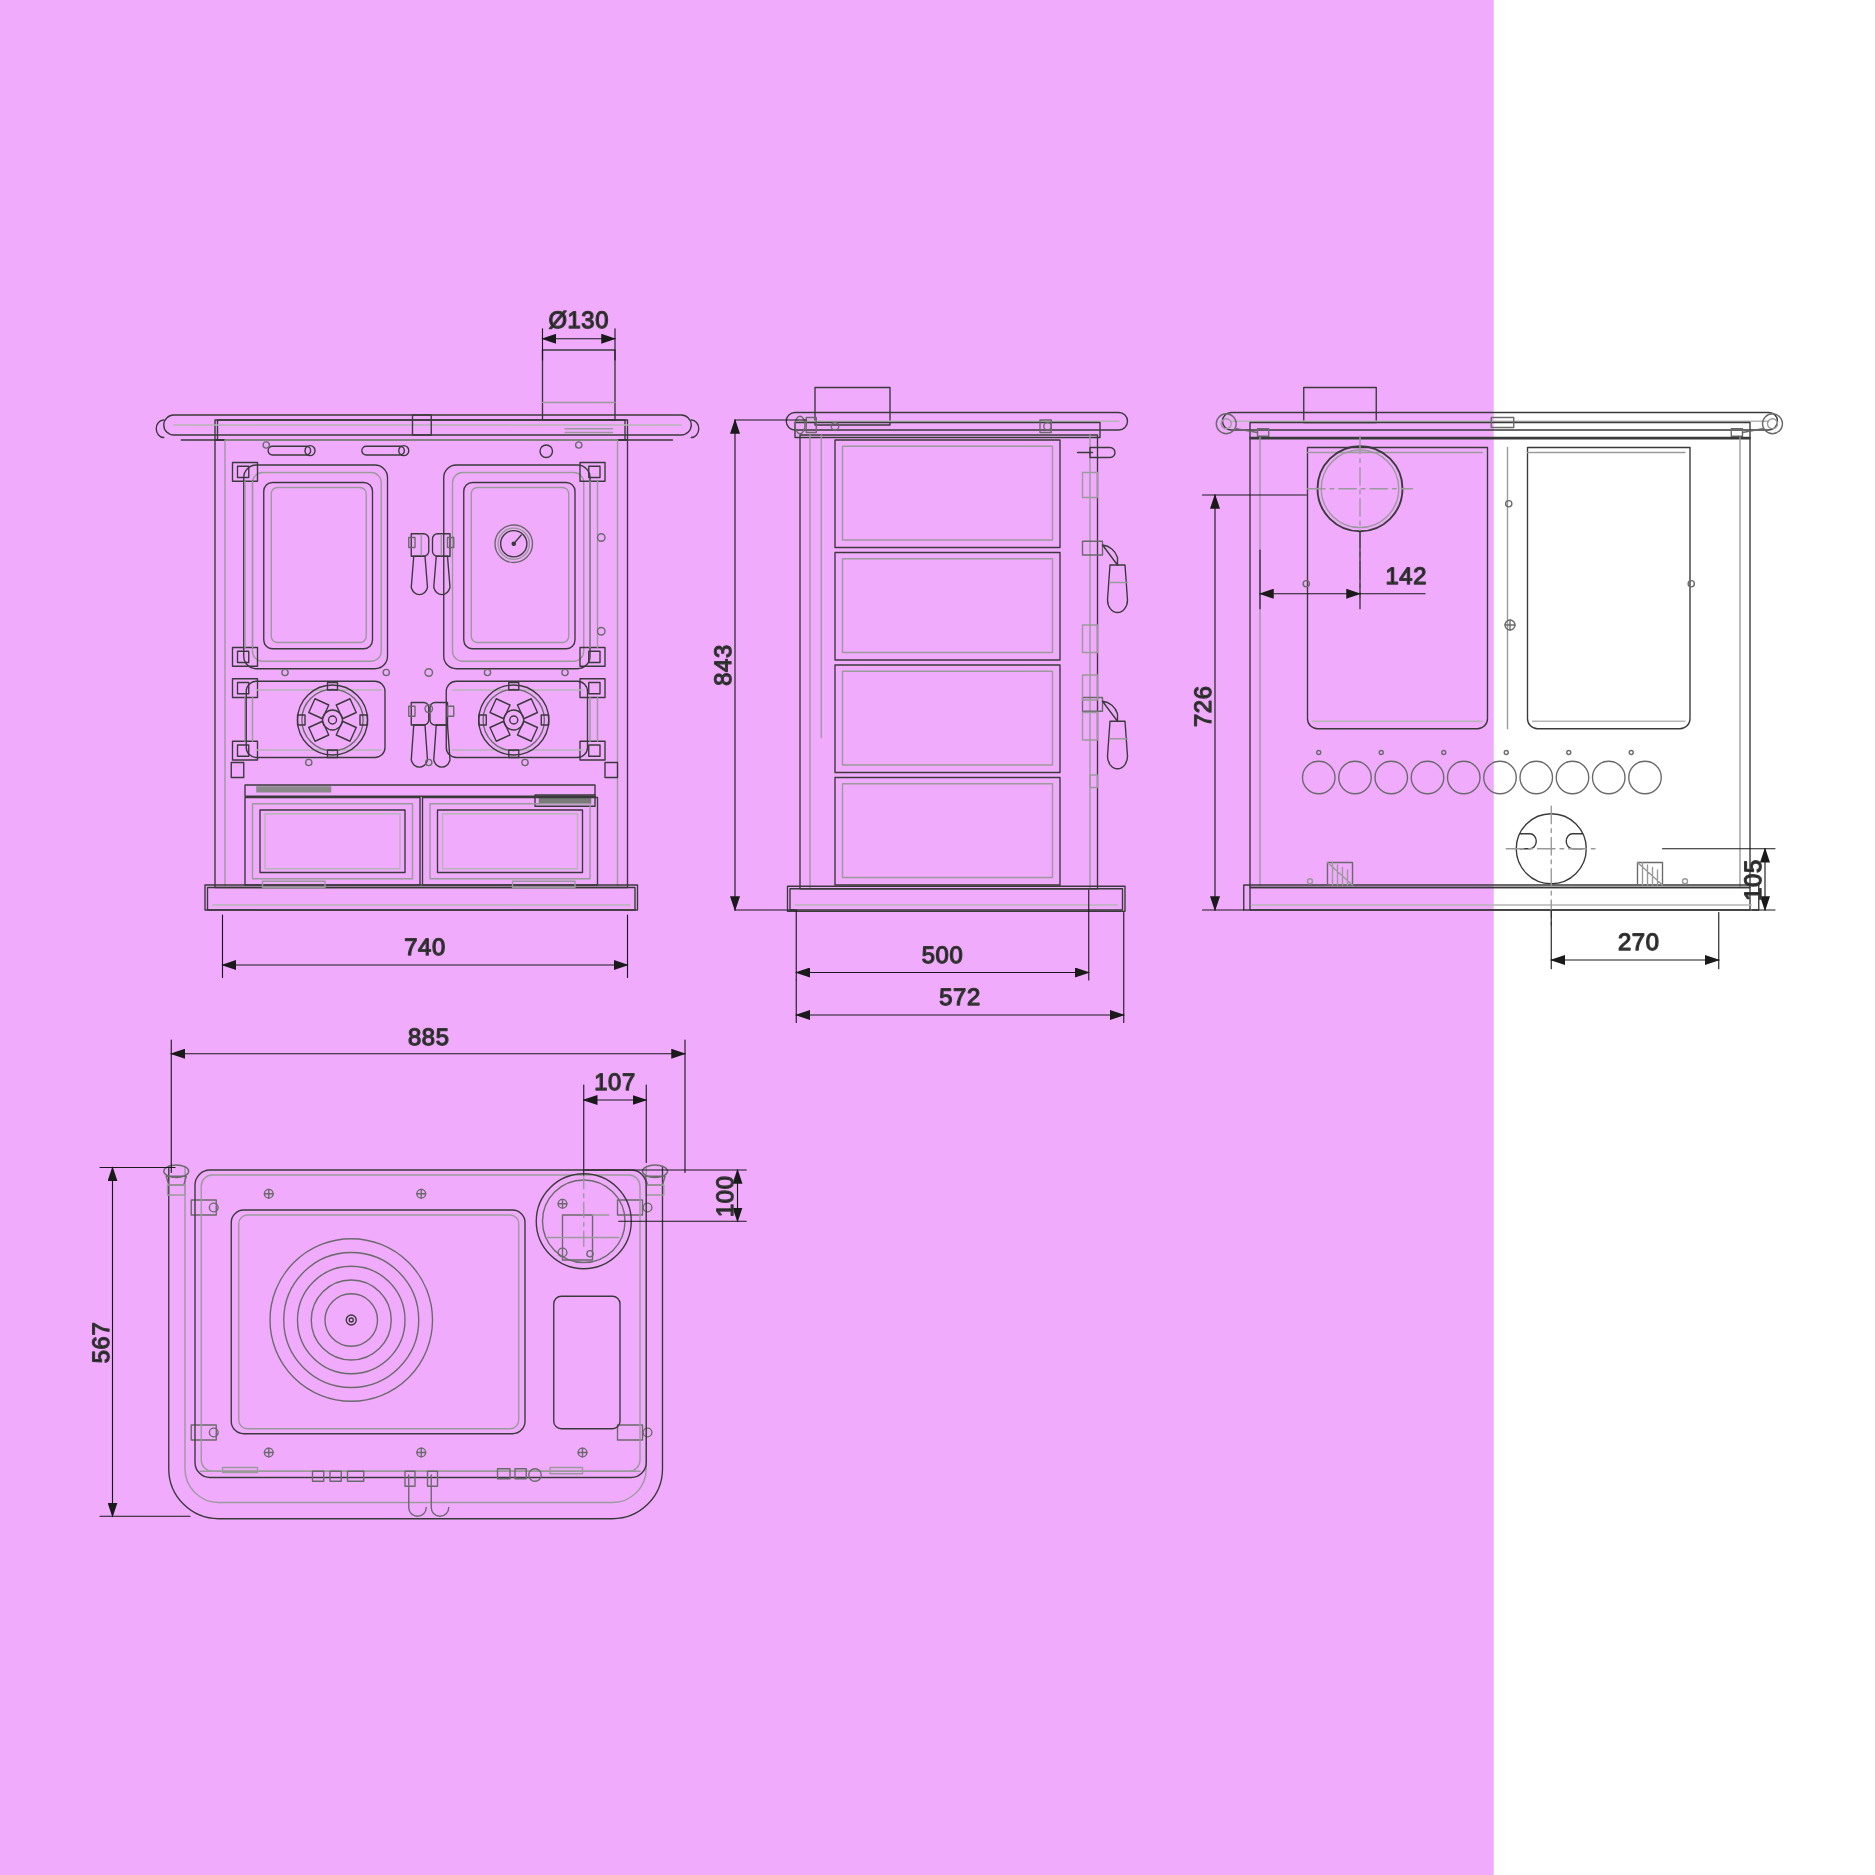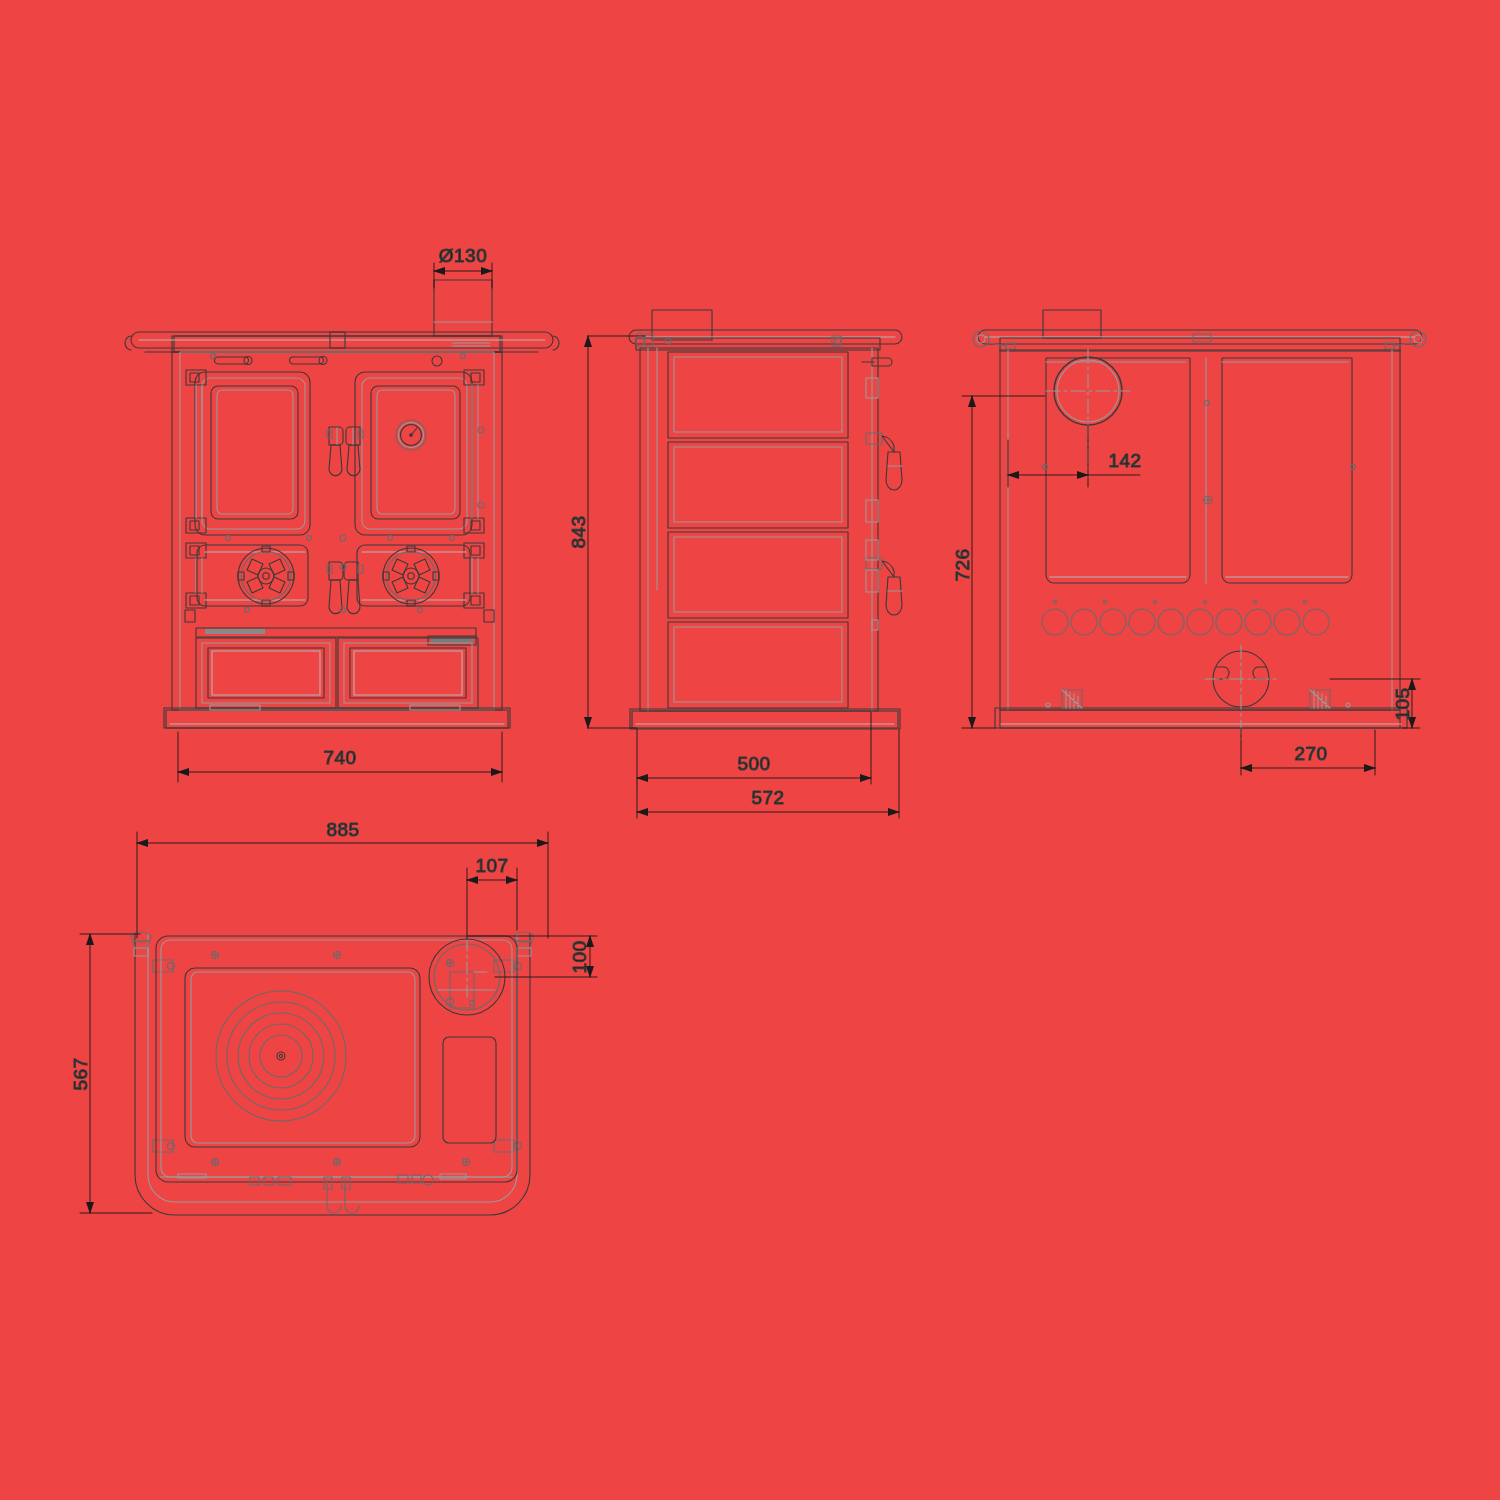--- a/index.html
+++ b/index.html
@@ -1,19 +1,19 @@
 <!DOCTYPE html>
 <html><head>
 <meta charset="utf-8">
 <title>Technical Drawing</title>
 <style>
   html,body{margin:0;padding:0;background:#ffffff;}
   body{width:1500px;height:1500px;overflow:hidden;
        font-family:"Liberation Sans","DejaVu Sans",sans-serif;}
-  #sheet{position:relative;width:1500px;height:1500px;background:#ef4444;}
+  #sheet{position:relative;width:1195px;height:1500px;background:#f0abfc;}
   svg{display:block;}
   .dimtext{font-family:"Liberation Sans","DejaVu Sans",sans-serif;
            font-size:19px;fill:#1a1a1a;letter-spacing:0.5px;}
   text{user-select:none;}
 </style>
 </head>
 <body>
 
 <div id="sheet">
 <svg width="1500" height="1500" viewBox="0 0 1500 1500">

